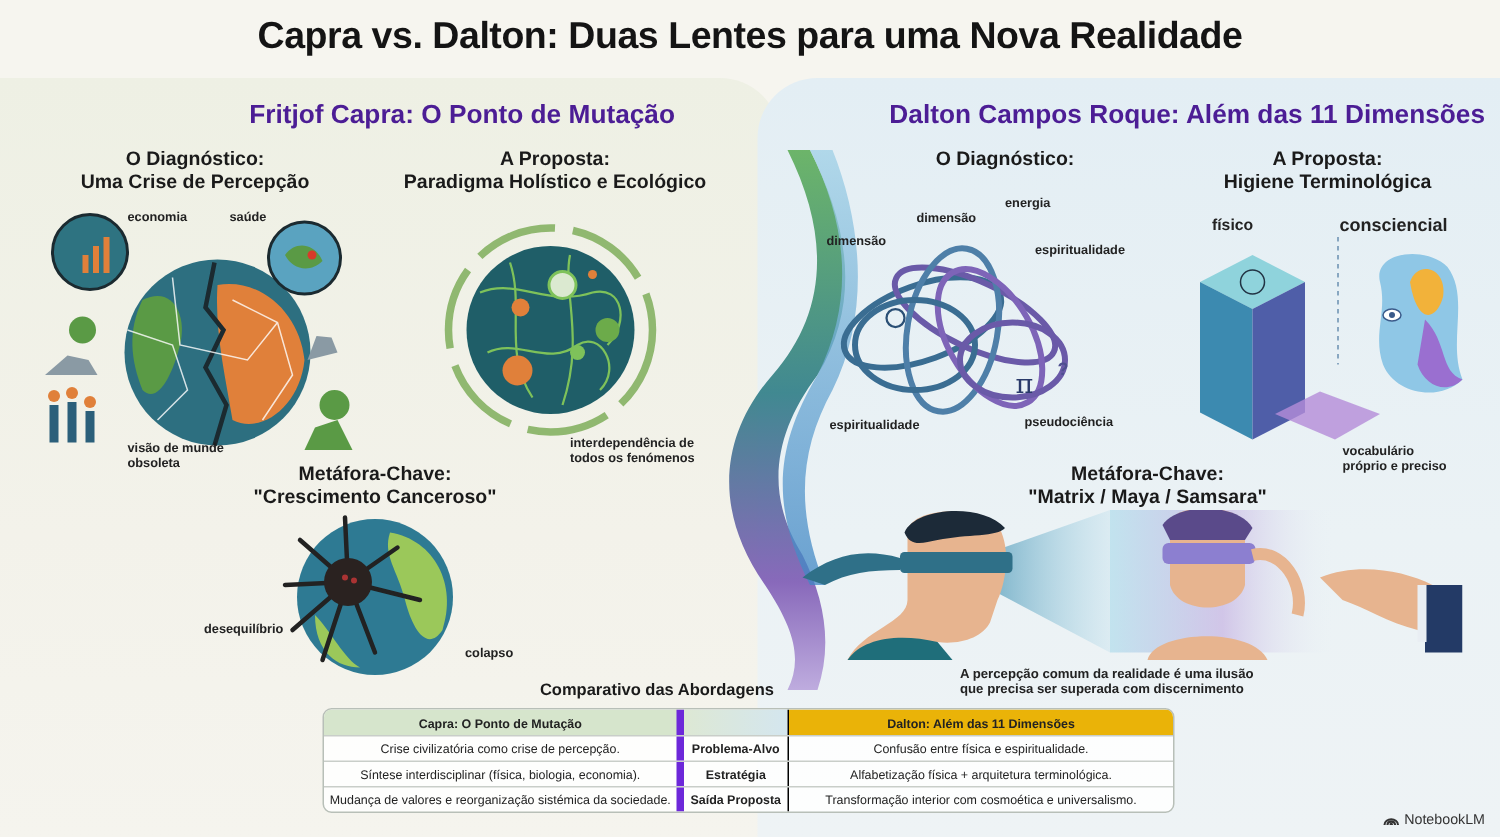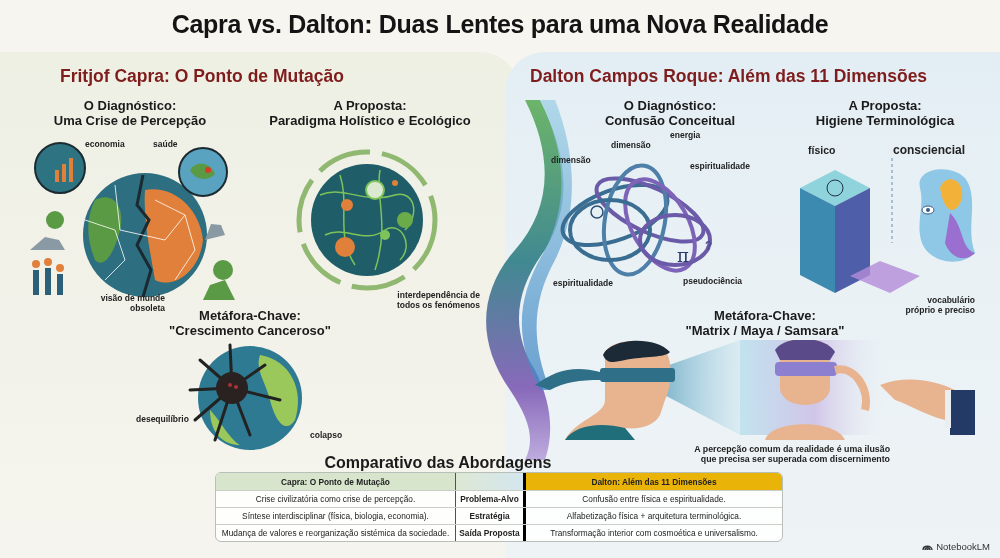--- a/index.html
+++ b/index.html
@@ -22,53 +22,53 @@
     position: absolute; left: 505px; top: 52px; width: 495px; height: 506px;
     background: linear-gradient(180deg, #e3eef4 0%, #ebf2f5 60%, #eef3f5 100%);
     border-top-left-radius: 40px;
   }
 
   .main-title {
     position: absolute; top: 10px; left: 0; width: 1000px; text-align: center;
     font-size: 25px; font-weight: bold; letter-spacing: -0.3px; color: #141414;
   }
   .panel-title {
-    position: absolute; top: 66px; font-size: 17.5px; font-weight: bold; color: #7f1d1d;
-    text-align: left;
+    position: absolute; top: 66px; font-size: 17.5px; font-weight: bold; color: #4c1d95;
+    text-align: right;
   }
   .sec-title {
     position: absolute; text-align: center; font-size: 13px; font-weight: bold; line-height: 15px; color: #1a1a1a;
   }
   .lbl {
     position: absolute; font-size: 8.5px; font-weight: bold; color: #222; line-height: 10px; white-space: nowrap;
   }
-  .lbl.c { text-align: right; }
+  .lbl.c { text-align: left; }
 
   
   .wave { position: absolute; left: 455px; top: 100px; width: 120px; height: 360px; }
 
   
   .ill { position: absolute; }
 
   
   .cmp-title {
     position: absolute; top: 454px; left: 0; width: 876px; text-align: center;
-    font-size: 16px; font-weight: bold; color: #1a1a1a;
+    font-size: 11px; font-weight: bold; color: #1a1a1a;
   }
   .cmp-table {
     position: absolute; left: 215px; top: 472px; width: 568px;
     border: 1px solid #b8bfb8; border-radius: 6px; overflow: hidden;
     font-size: 8.3px; color: #222;
     background: rgba(255,255,255,0.85);
   }
   .cmp-row { display: flex; height: 17px; border-top: 1px solid #c9cec9; }
   .cmp-row:first-child { border-top: none; }
   .cmp-cell { display: flex; align-items: center; justify-content: center; text-align: center; white-space: nowrap; overflow: hidden; }
-  .c1 { width: 240px; border-right: 1px solid #6d28d9; }
-  .c2 { width: 70px; border-right: 3px solid #000000; font-weight: bold; }
+  .c1 { width: 240px; border-right: 5px solid #6d28d9; }
+  .c2 { width: 70px; border-right: 1px solid #000000; font-weight: bold; }
   .c3 { flex: 1; }
   .cmp-head .c1 { background: #d6e5cc; font-weight: bold; }
   .cmp-head .c2 { background: linear-gradient(90deg, #dde8d4 0%, #d4e6ef 100%); }
   .cmp-head .c3 { background: #eab308; font-weight: bold; }
 
   .brand {
     position: absolute; right: 10px; bottom: 6px; font-size: 9.5px; color: #333; display: flex; align-items: center; gap: 3px;
   }
 </style>
 </head>
@@ -194,21 +194,20 @@
     <circle cx="60" cy="45" r="2" fill="#a33"></circle>
       <circle cx="66" cy="47" r="2" fill="#a33"></circle>
   </svg>
   <div class="lbl" style="left:136px;top:414px;">desequilíbrio</div>
   <div class="lbl" style="left:310px;top:430px;">colapso</div>
 
   <div class="panel-title" style="left:530px;width:460px;">Dalton Campos Roque: Além das 11 Dimensões</div>
 
   <div class="sec-title" style="left:575px;width:190px;top:98px;">
     <div>O Diagnóstico:</div>
-    <div>Confusão Conceitual</div>
   </div>
 
   <svg class="ill" style="left:555px;top:150px;width:170px;height:135px;" viewBox="0 0 170 135">
     <g fill="none" stroke-width="4">
       <ellipse cx="60" cy="65" rx="55" ry="25" stroke="#3a6d92" transform="rotate(-20 60 65)"></ellipse>
       <ellipse cx="95" cy="60" rx="58" ry="22" stroke="#6a5aa8" transform="rotate(25 95 60)"></ellipse>
       <ellipse cx="80" cy="70" rx="30" ry="55" stroke="#4e7fa8" transform="rotate(10 80 70)"></ellipse>
       <ellipse cx="105" cy="75" rx="28" ry="50" stroke="#7e64b8" transform="rotate(-30 105 75)"></ellipse>
       <ellipse cx="55" cy="80" rx="40" ry="30" stroke="#3a6d92"></ellipse>
       <ellipse cx="120" cy="90" rx="35" ry="25" stroke="#6a5aa8"></ellipse>

